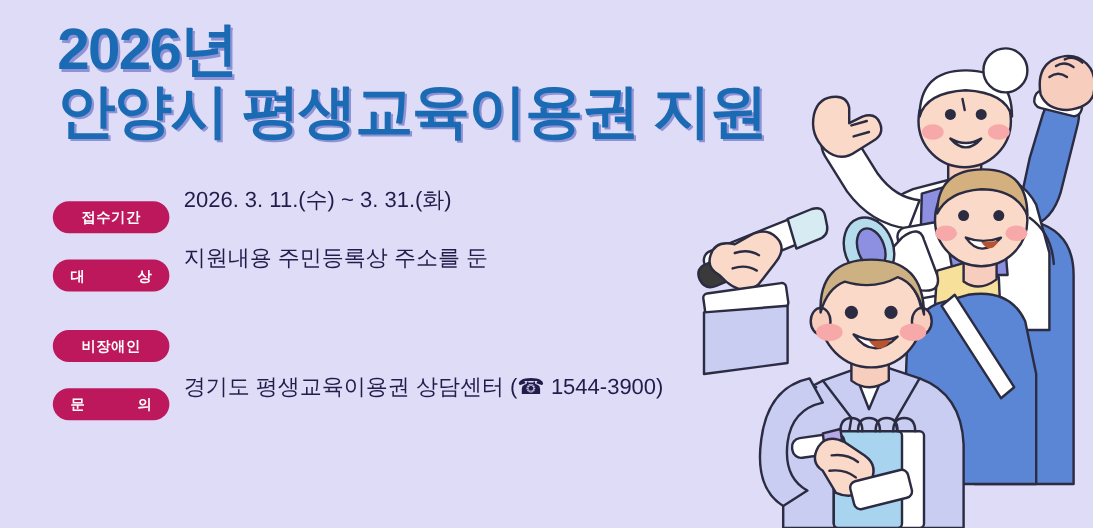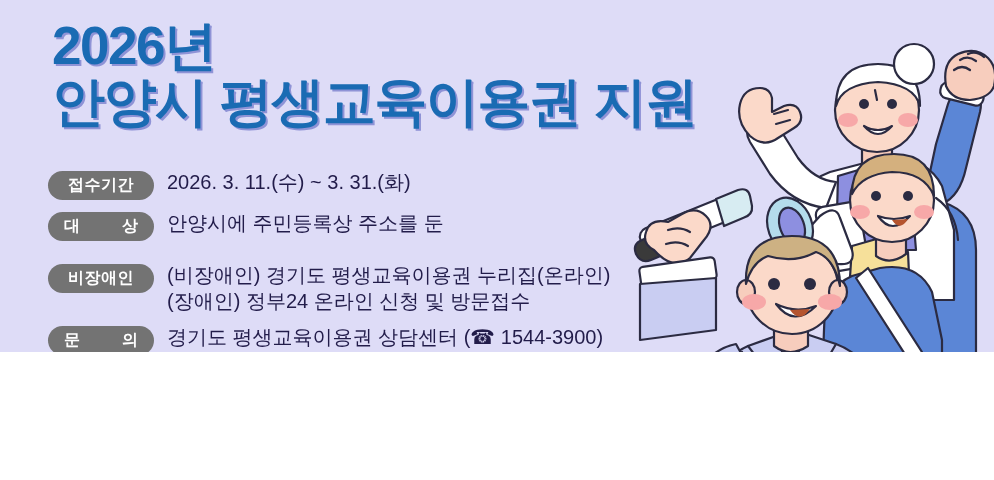--- a/index.html
+++ b/index.html
@@ -3,21 +3,21 @@
 <meta charset="utf-8">
 <style>
   html, body {
     margin: 0;
     padding: 0;
     background: #ffffff;
   }
   #banner {
     position: relative;
     width: 994px;
-    height: 352px;
+    height: 480px;
     overflow: hidden;
     background: #dedcf7;
     font-family: "Liberation Sans", "DejaVu Sans", sans-serif;
   }
 
   
   #illustration {
     position: absolute;
     top: 0;
     right: 0;
@@ -53,30 +53,30 @@
   .info-row {
     display: flex;
     align-items: flex-start;
     margin-bottom: 11px;
   }
   .badge {
     flex: 0 0 auto;
     width: 106px;
     height: 29px;
     border-radius: 15px;
-    background: #737373;
+    background: #be185d;
     color: #ffffff;
-    font-size: 16px;
+    font-size: 13px;
     font-weight: 700;
     display: flex;
     align-items: center;
     justify-content: center;
     box-sizing: border-box;
     letter-spacing: 0.5px;
-    margin-top: 1px;
+    margin-top: 13px;
   }
   .badge.spaced {
     letter-spacing: 0;
     justify-content: space-between;
     padding: 0 16px;
   }
   .badge.spaced > span { display: block; }
   .value {
     margin-left: 13px;
     color: #221c4a;
@@ -259,33 +259,29 @@
         <span class="sub">2026. 3. 11.(수) ~ 3. 31.(화)</span>
       </div>
     </div>
 
     <div class="info-row">
       <div class="badge spaced">
         <span>대</span>
         <span>상</span>
       </div>
       <div class="value">
-        <span class="sub">안양시에 주민등록상 주소를 둔</span>
+        <span class="sub">지원내용 주민등록상 주소를 둔</span>
       </div>
     </div>
 
     <div class="info-row">
     </div>
 
     <div class="info-row">
       <div class="badge">비장애인</div>
-      <div class="value">
-        <span class="sub">(비장애인) 경기도 평생교육이용권 누리집(온라인)</span>
-        <span class="sub">(장애인) 정부24 온라인 신청 및 방문접수</span>
-      </div>
     </div>
 
     <div class="info-row">
       <div class="badge spaced">
         <span>문</span>
         <span>의</span>
       </div>
       <div class="value">
         <span class="sub">경기도 평생교육이용권 상담센터 (☎ 1544-3900)</span>
       </div>

